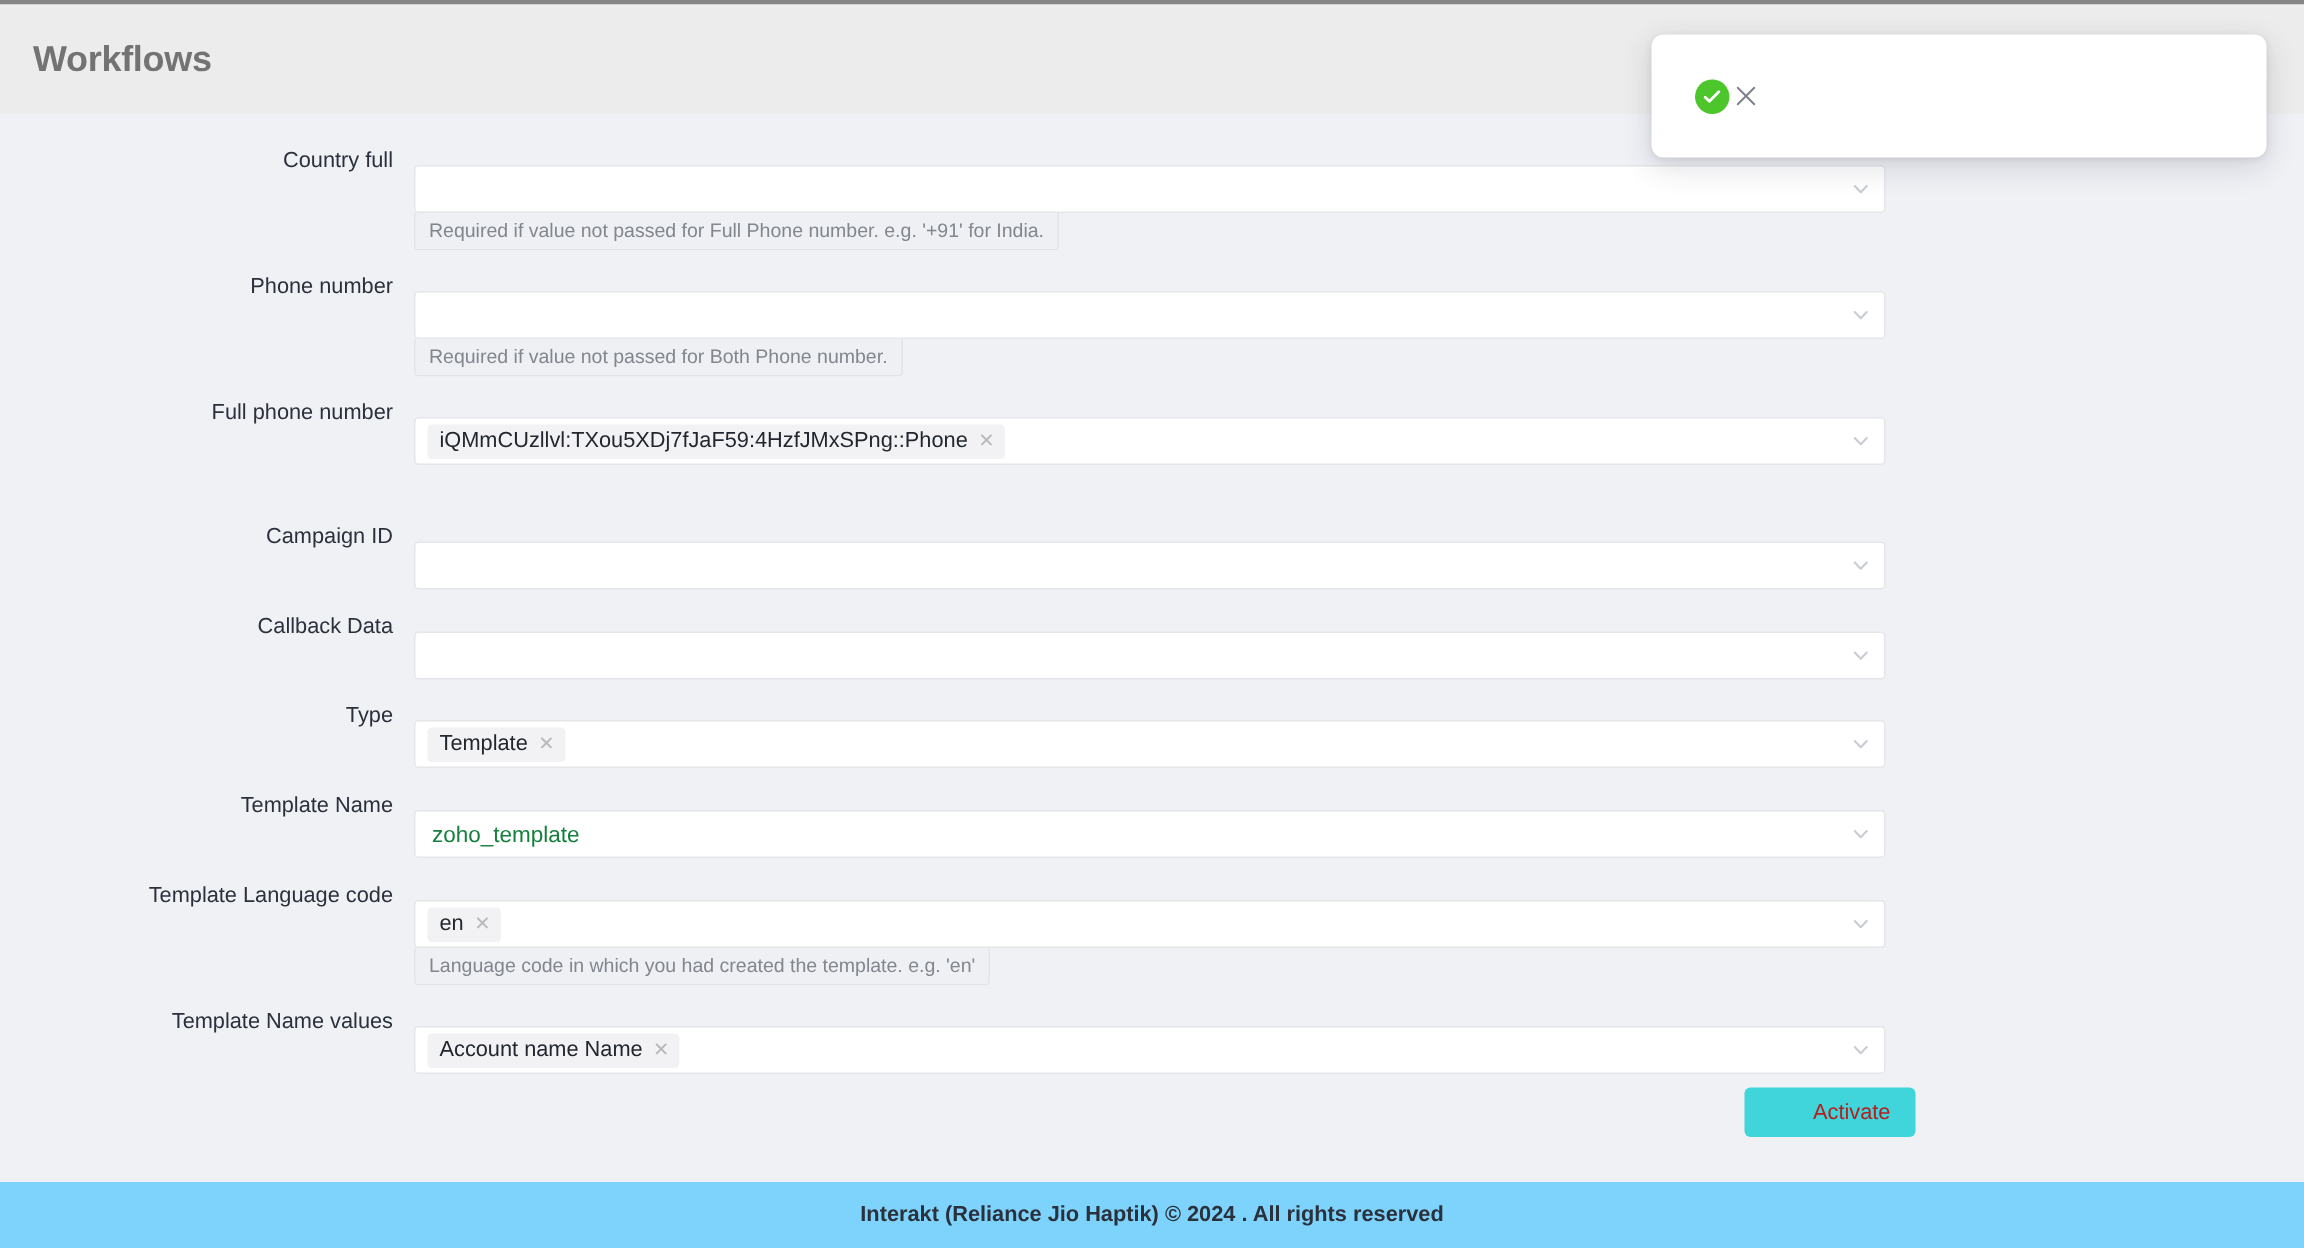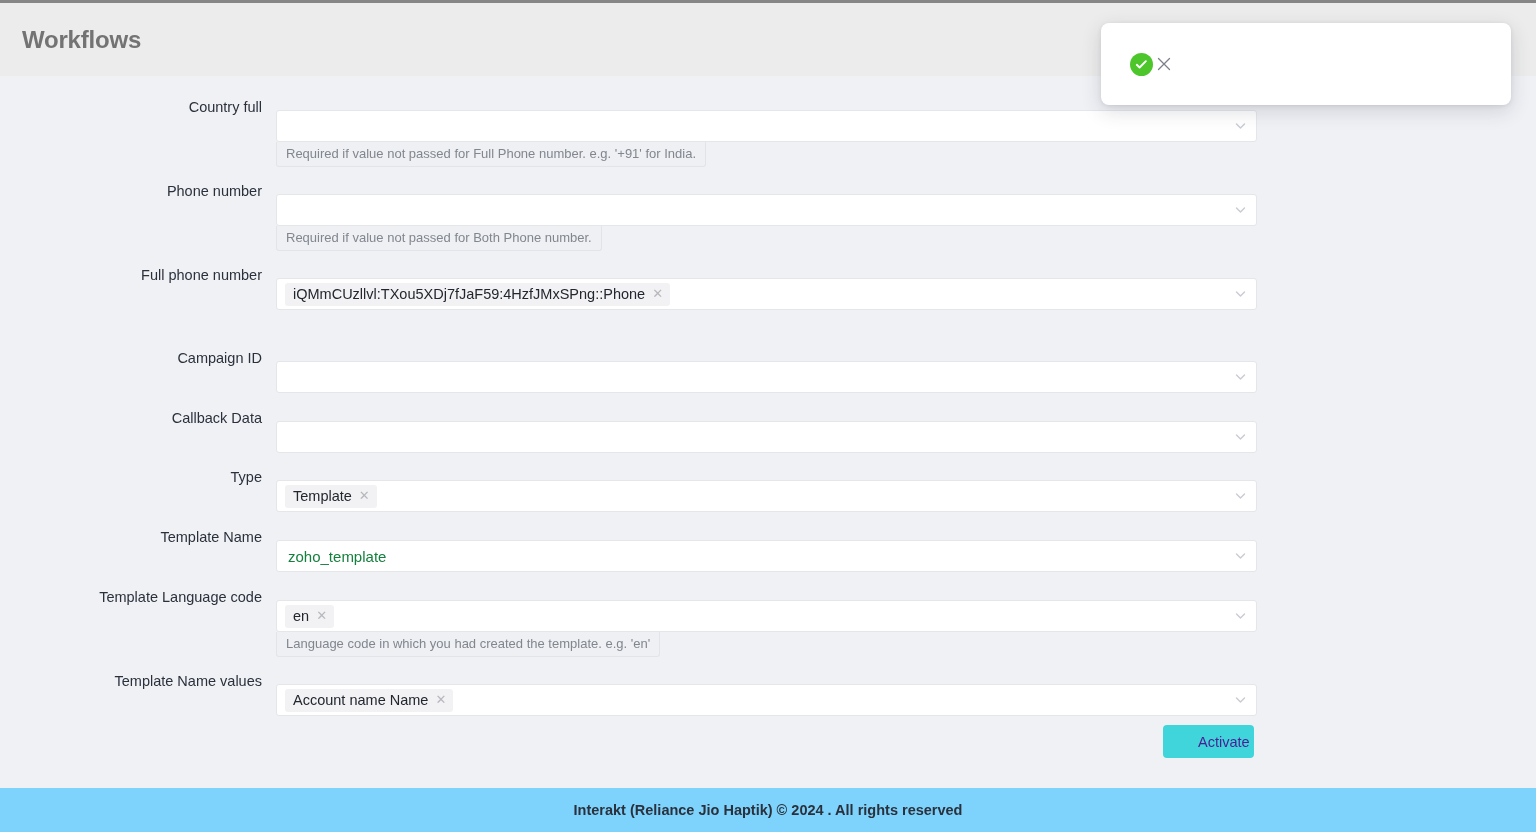--- a/index.html
+++ b/index.html
@@ -114,25 +114,25 @@
     color: #82868f;
     padding: 4px 9px 5px 9px;
     line-height: 15px;
     white-space: nowrap;
   }
 
   
   .activate-btn {
     position: absolute;
     left: 1163px; top: 725px;
-    width: 91px; height: 33px;
+    width: 114px; height: 33px;
     background: #3fd5da;
     border: none;
     border-radius: 4px;
-    color: #4c1d95;
+    color: #b91c1c;
     font-size: 14.5px;
     font-family: "Liberation Sans", sans-serif;
     cursor: pointer;
     padding-left: 35px;
   }
 
   
   .footer {
     position: absolute;
     left: 0; top: 788px;

